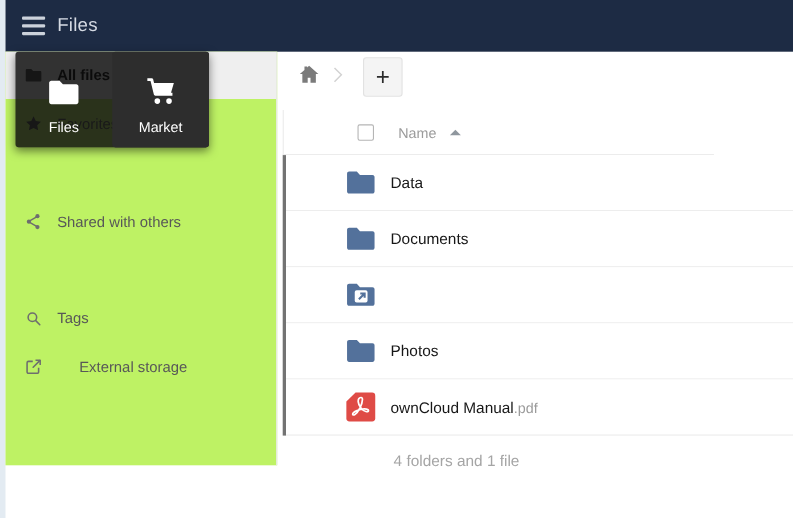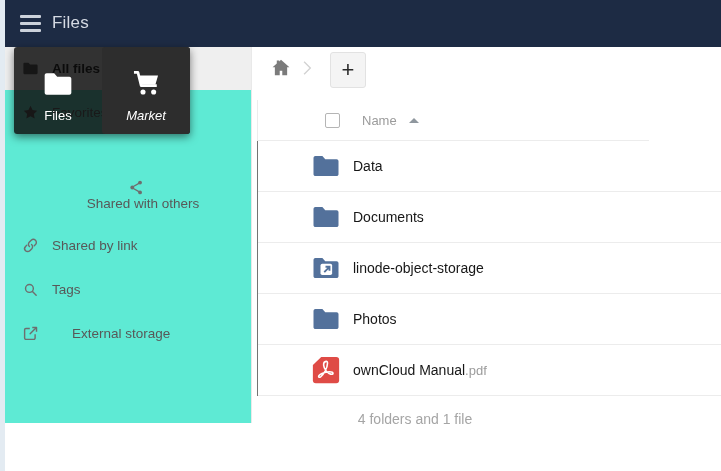--- a/index.html
+++ b/index.html
@@ -12,49 +12,49 @@
   
   .edge-strip { position:absolute; left:0; top:0; width:5px; height:471px; background:#e3ebf2; }
 
   
   .topbar { position:absolute; left:5px; top:0; width:716px; height:47px; background:var(--topbar_bg); }
   .menu-btn { position:absolute; left:15px; top:15px; width:22px; height:17px; display:flex; flex-direction:column; justify-content:space-between; cursor:pointer; background:none; border:none; }
   .menu-btn span { display:block; width:21px; height:3px; background:#ccd2db; border-radius:1px; }
   .topbar-title { position:absolute; left:47px; top:13px; font-size:17px; color:#d5dae3; letter-spacing:.2px; }
 
   
-  .sidebar { position:absolute; left:5px; top:47px; width:247px; height:376px; background:#5eead4; border-right:1px solid #e9e9e9; }
+  .sidebar { position:absolute; left:5px; top:47px; width:247px; height:376px; background:#bef264; border-right:1px solid #e9e9e9; }
   .nav-item { position:absolute; left:0; width:100%; height:44px; display:flex; align-items:center; padding-left:17px; cursor:pointer; }
   .nav-item .nav-icon { width:17px; height:17px; flex:none; display:flex; }
   .nav-item .nav-label { margin-left:13px; font-size:13.5px; color:#585858; white-space:nowrap; }
   .nav-item.selected { background:var(--selected_nav_bg); height:43px; }
   .nav-item.selected .nav-label { color:#000; font-weight:bold; }
 
   
   .app-menu { position:absolute; left:14px; top:47px; width:176px; height:87px; display:flex;
     background:rgba(13,13,13,0.84); border-radius:3px; box-shadow:0 3px 9px rgba(0,0,0,.5); z-index:30; }
   .app-tile { width:88px; height:100%; display:flex; flex-direction:column; align-items:center; justify-content:flex-end; padding-bottom:11px; cursor:pointer; border:none; background:none; }
-  .app-tile.active { background:var(--app_menu_active_bg); border-radius:3px;font-style:italic; }
+  .app-tile.active { background:var(--app_menu_active_bg); border-radius:3px; }
   .app-tile .app-icon { margin-bottom:8px; display:flex; }
   .app-tile .app-label { font-size:13px; color:#fff; }
 
   
   .home-btn { position:absolute; left:270px; top:57px; width:22px; height:22px; background:none; border:none; cursor:pointer; }
   .crumb-sep { position:absolute; left:297px; top:57px; width:20px; height:22px; }
   .new-btn { position:absolute; left:330px; top:52px; width:36px; height:36px; background:#f4f4f4; border:1px solid #e2e2e2; border-radius:3px;
     display:flex; align-items:center; justify-content:center; font-size:22px; font-weight:400; color:#2b2b2b; cursor:pointer; font-family:"Liberation Sans", sans-serif; }
 
   
   .table-header { position:absolute; left:257px; top:100px; width:392px; height:41px; display:flex; align-items:center;
     border-left:1px solid #ececec; border-bottom:1px solid #ececec; }
   .hdr-checkbox { margin-left:67px; width:15px; height:15px; border:1px solid #b5b5b5; border-radius:2px; background:#fff; cursor:pointer; }
   .hdr-name { margin-left:22px; font-size:13px; color:#9b9b9b; cursor:pointer; }
   .sort-asc { margin-left:12px; width:0; height:0; border-left:5px solid transparent; border-right:5px solid transparent; border-bottom:5px solid #8f979e; }
 
-  .table-body { position:absolute; left:257px; top:141px; width:464px; border-left:1px solid #737373; }
+  .table-body { position:absolute; left:257px; top:141px; width:464px; border-left:3px solid #737373; }
   .file-row { height:51px; display:flex; align-items:center; border-bottom:1px solid #ececec; cursor:pointer; background:#fff; }
   .file-icon { margin-left:53px; width:30px; height:30px; flex:none; display:flex; }
   .file-name { margin-left:12px; font-size:14px; color:#171717; white-space:nowrap; }
   .file-ext { font-size:13px; color:#9b9b9b; }
 
   .summary { position:absolute; left:257px; top:411px; width:316px; text-align:center; font-size:14px; color:#a5a5a5; }
 </style>
 </head>
 <body>
 
@@ -80,39 +80,30 @@
       <span class="nav-label">All files</span>
     </div>
     <div class="nav-item" style="top:43px;">
       <span class="nav-icon">
         <svg viewBox="0 0 24 24" width="17" height="17">
             <path fill="#4a4a4a" d="M12 2.5l2.9 6 6.6.9-4.8 4.6 1.2 6.5-5.9-3.2-5.9 3.2 1.2-6.5L2.5 9.4l6.6-.9z"></path>
           </svg>
       </span>
       <span class="nav-label">Favorites</span>
     </div>
-    <div class="nav-item" style="top:132px;flex-direction:column;">
+    <div class="nav-item" style="top:132px;">
       <span class="nav-icon">
         <svg viewBox="0 0 24 24" width="17" height="17" fill="#6e6e6e">
             <circle cx="17" cy="5" r="2.7"></circle>
             <circle cx="6" cy="12" r="2.7"></circle>
             <circle cx="17" cy="19" r="2.7"></circle>
             <path d="M7 11l9-5.2M7 13l9 5.2" stroke="#6e6e6e" stroke-width="1.8" fill="none"></path>
           </svg>
       </span>
       <span class="nav-label">Shared with others</span>
-    </div>
-    <div class="nav-item" style="top:176px;">
-      <span class="nav-icon">
-        <svg viewBox="0 0 24 24" width="17" height="17" fill="none" stroke="#6e6e6e" stroke-width="2" stroke-linecap="round">
-            <path d="M10.5 13.5a4.2 4.2 0 0 1-.3-6l2.8-2.8a4.2 4.2 0 0 1 6 6l-1.7 1.6"></path>
-            <path d="M13.5 10.5a4.2 4.2 0 0 1 .3 6l-2.8 2.8a4.2 4.2 0 0 1-6-6l1.7-1.6"></path>
-          </svg>
-      </span>
-      <span class="nav-label">Shared by link</span>
     </div>
     <div class="nav-item" style="top:220px;">
       <span class="nav-icon">
         <svg viewBox="0 0 24 24" width="17" height="17" fill="none" stroke="#6e6e6e" stroke-width="2">
             <circle cx="10.5" cy="10.5" r="5.5"></circle>
             <path d="M14.8 14.8 20 20" stroke-linecap="round"></path>
           </svg>
       </span>
       <span class="nav-label">Tags</span>
     </div>
@@ -188,21 +179,20 @@
         <span class="file-ext"></span>
     </div>
     <div class="file-row">
       <span class="file-icon">
         <svg viewBox="0 0 24 24" width="30" height="30">
             <path style="fill:var(--folder_blue)" d="M2 5.5C2 4.7 2.7 4 3.5 4h5.6l2.3 2.5h9.1c.8 0 1.5.7 1.5 1.5v10.5c0 .8-.7 1.5-1.5 1.5h-17C2.7 20 2 19.3 2 18.5z"></path>
             <rect x="7.6" y="8.6" width="9.3" height="9" rx="1.4" fill="#fff"></rect>
             <path d="M10.6 15.3l4-4M11.6 11h3.2v3.2" fill="none" style="stroke:var(--folder_blue)" stroke-width="1.5"></path>
           </svg>
       </span>
-      <span class="file-name">linode-object-storage</span>
         <span class="file-ext"></span>
     </div>
     <div class="file-row">
       <span class="file-icon">
         <svg viewBox="0 0 24 24" width="30" height="30">
             <path style="fill:var(--folder_blue)" d="M2 5.5C2 4.7 2.7 4 3.5 4h5.6l2.3 2.5h9.1c.8 0 1.5.7 1.5 1.5v10.5c0 .8-.7 1.5-1.5 1.5h-17C2.7 20 2 19.3 2 18.5z"></path>
           </svg>
       </span>
       <span class="file-name">Photos</span>
         <span class="file-ext"></span>

